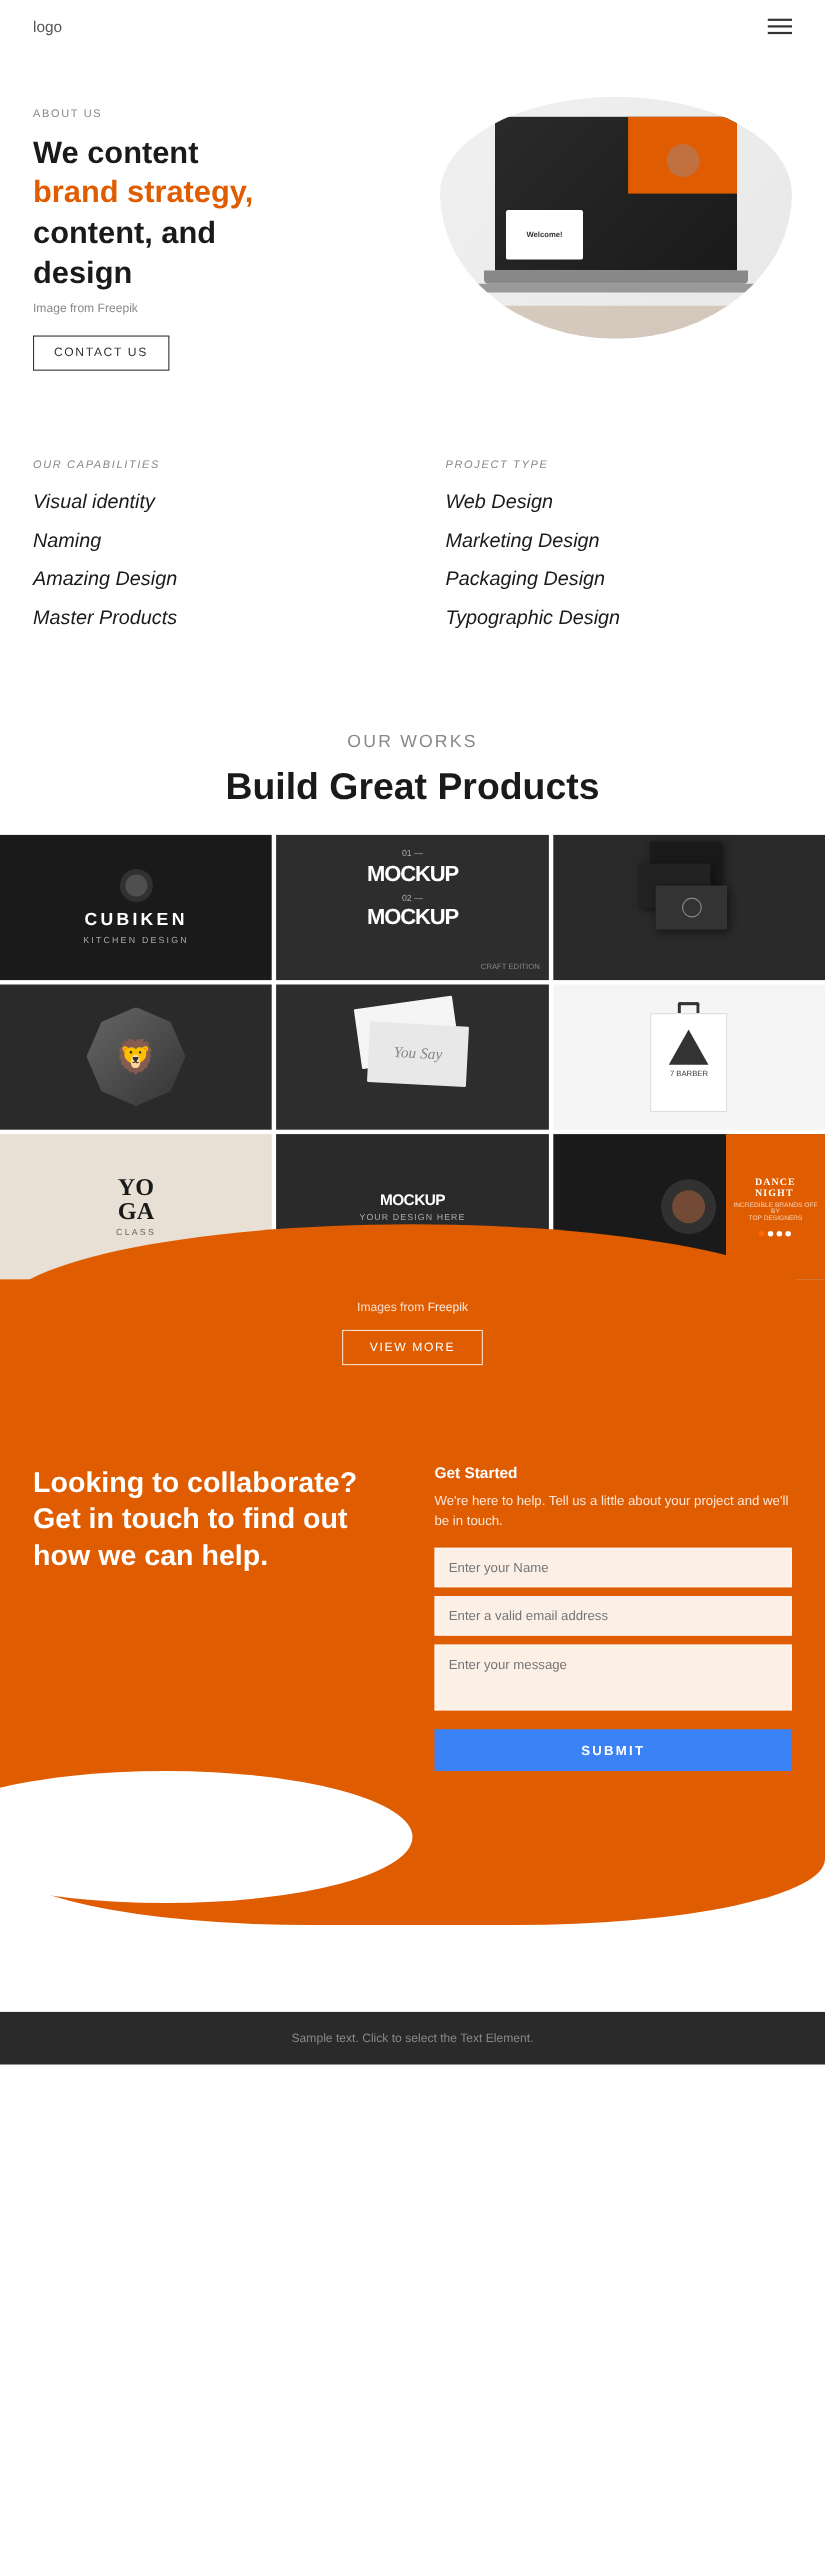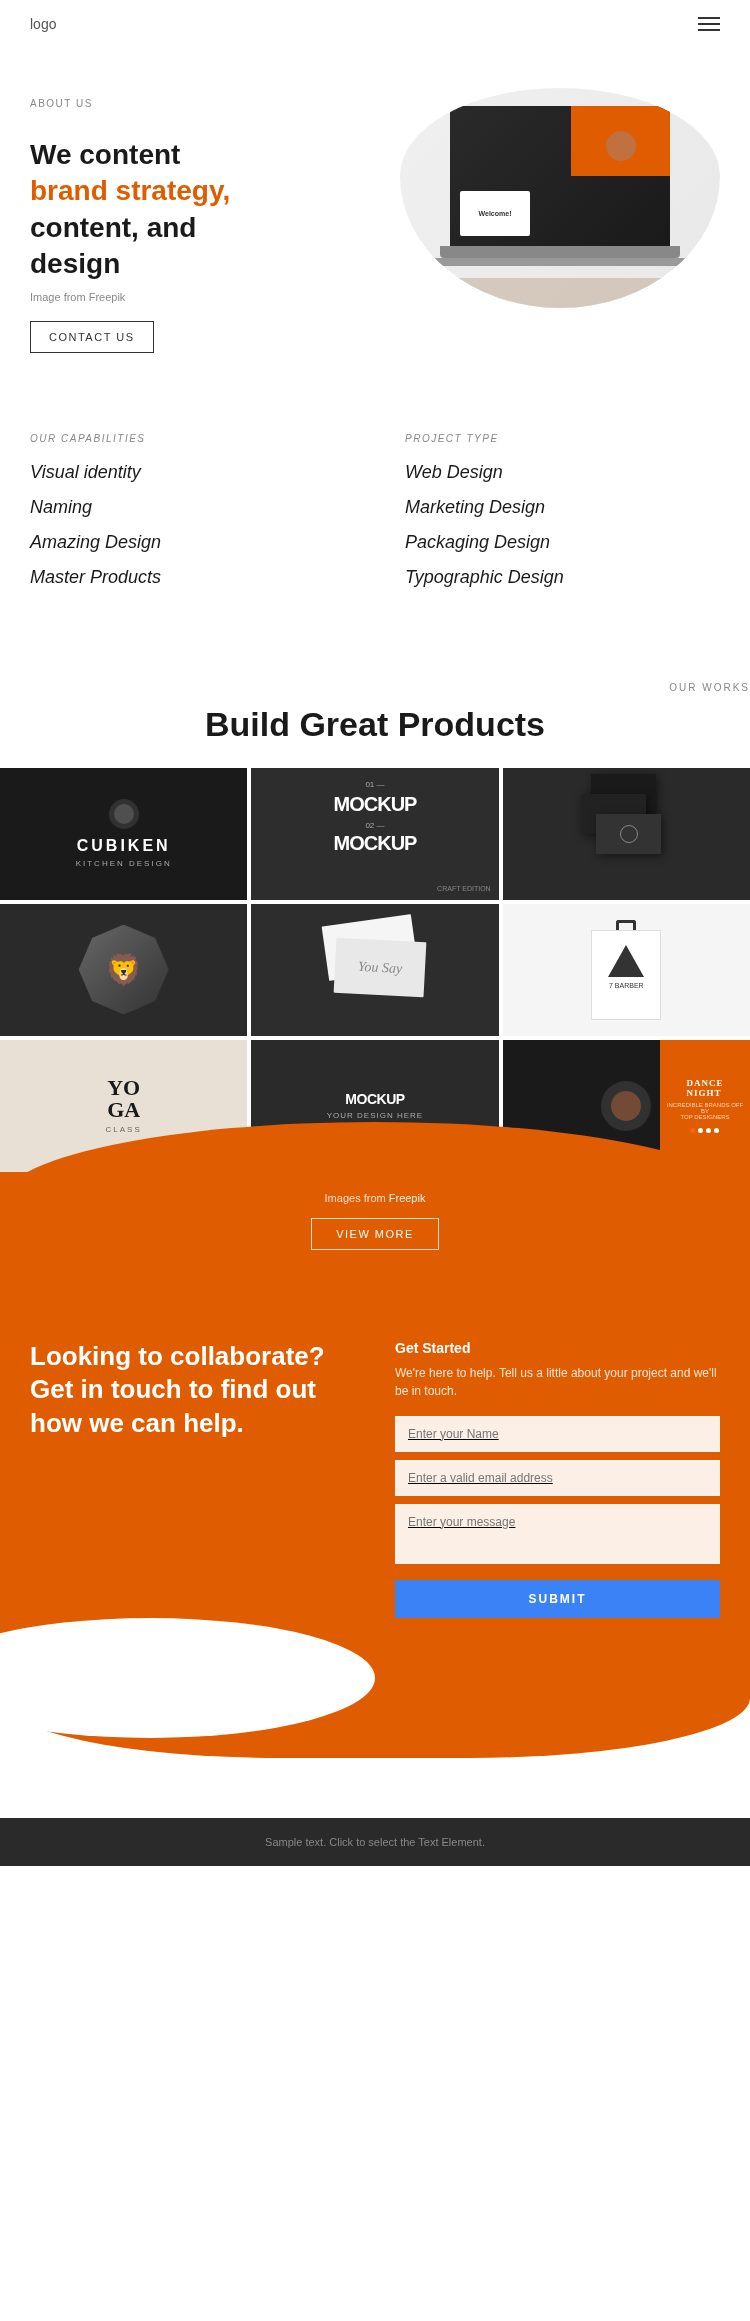--- a/index.html
+++ b/index.html
@@ -44,21 +44,21 @@
       flex: 1;
       padding-top: 10px;
       z-index: 2;
     }
     .about-us-label {
       font-size: 10px;
       letter-spacing: 1.5px;
       color: #888;
       text-transform: uppercase;
       font-family: sans-serif;
-      margin-bottom: 28px;
+      margin-bottom: 12px;
     }
     .hero-heading {
       font-size: 28px;
       font-weight: 700;
       line-height: 1.3;
       color: #1a1a1a;
       font-family: sans-serif;
       margin-bottom: 8px;
     }
     .hero-heading .orange {
@@ -164,27 +164,26 @@
       margin-bottom: 14px;
       font-weight: 400;
     }
 
     
     .works-section {
       padding: 40px 0 0 0;
       text-align: center;
     }
     .works-label {
-      font-size: 10px;
+      font-size: 16px;
       letter-spacing: 2px;
       color: #888;
       text-transform: uppercase;
       font-family: sans-serif;
       margin-bottom: 12px;
-      text-align: right;
     }
     .works-title {
       font-size: 34px;
       font-weight: 700;
       color: #1a1a1a;
       font-family: sans-serif;
       margin-bottom: 24px;
     }
     .grid-item {
       height: 132px;
@@ -348,21 +347,20 @@
     .form-field {
       width: 100%;
       padding: 10px 12px;
       border: 1px solid rgba(255,255,255,0.5);
       background: rgba(255,255,255,0.9);
       font-size: 12px;
       color: #000000;
       font-family: sans-serif;
       margin-bottom: 8px;
       outline: none;
-      text-decoration: underline;
     }
     .form-field.message {
       height: 60px;
       resize: none;
     }
     .submit-btn {
       width: 100%;
       padding: 12px;
       background: #3b82f6;
       color: white;
@@ -376,21 +374,21 @@
       margin-top: 4px;
     }
 
     
     .footer {
       background: #2a2a2a;
       padding: 18px 34px;
       display: flex;
       align-items: flex-start;
       justify-content: center;
-      margin-top: 60px;
+      margin-top: 79px;
     }
     .footer-text {
       font-size: 11px;
       color: #888;
       font-family: sans-serif;
       text-align: center;
     }
     .grid-row {
       display: grid;
       grid-template-columns: repeat(3, 1fr);

